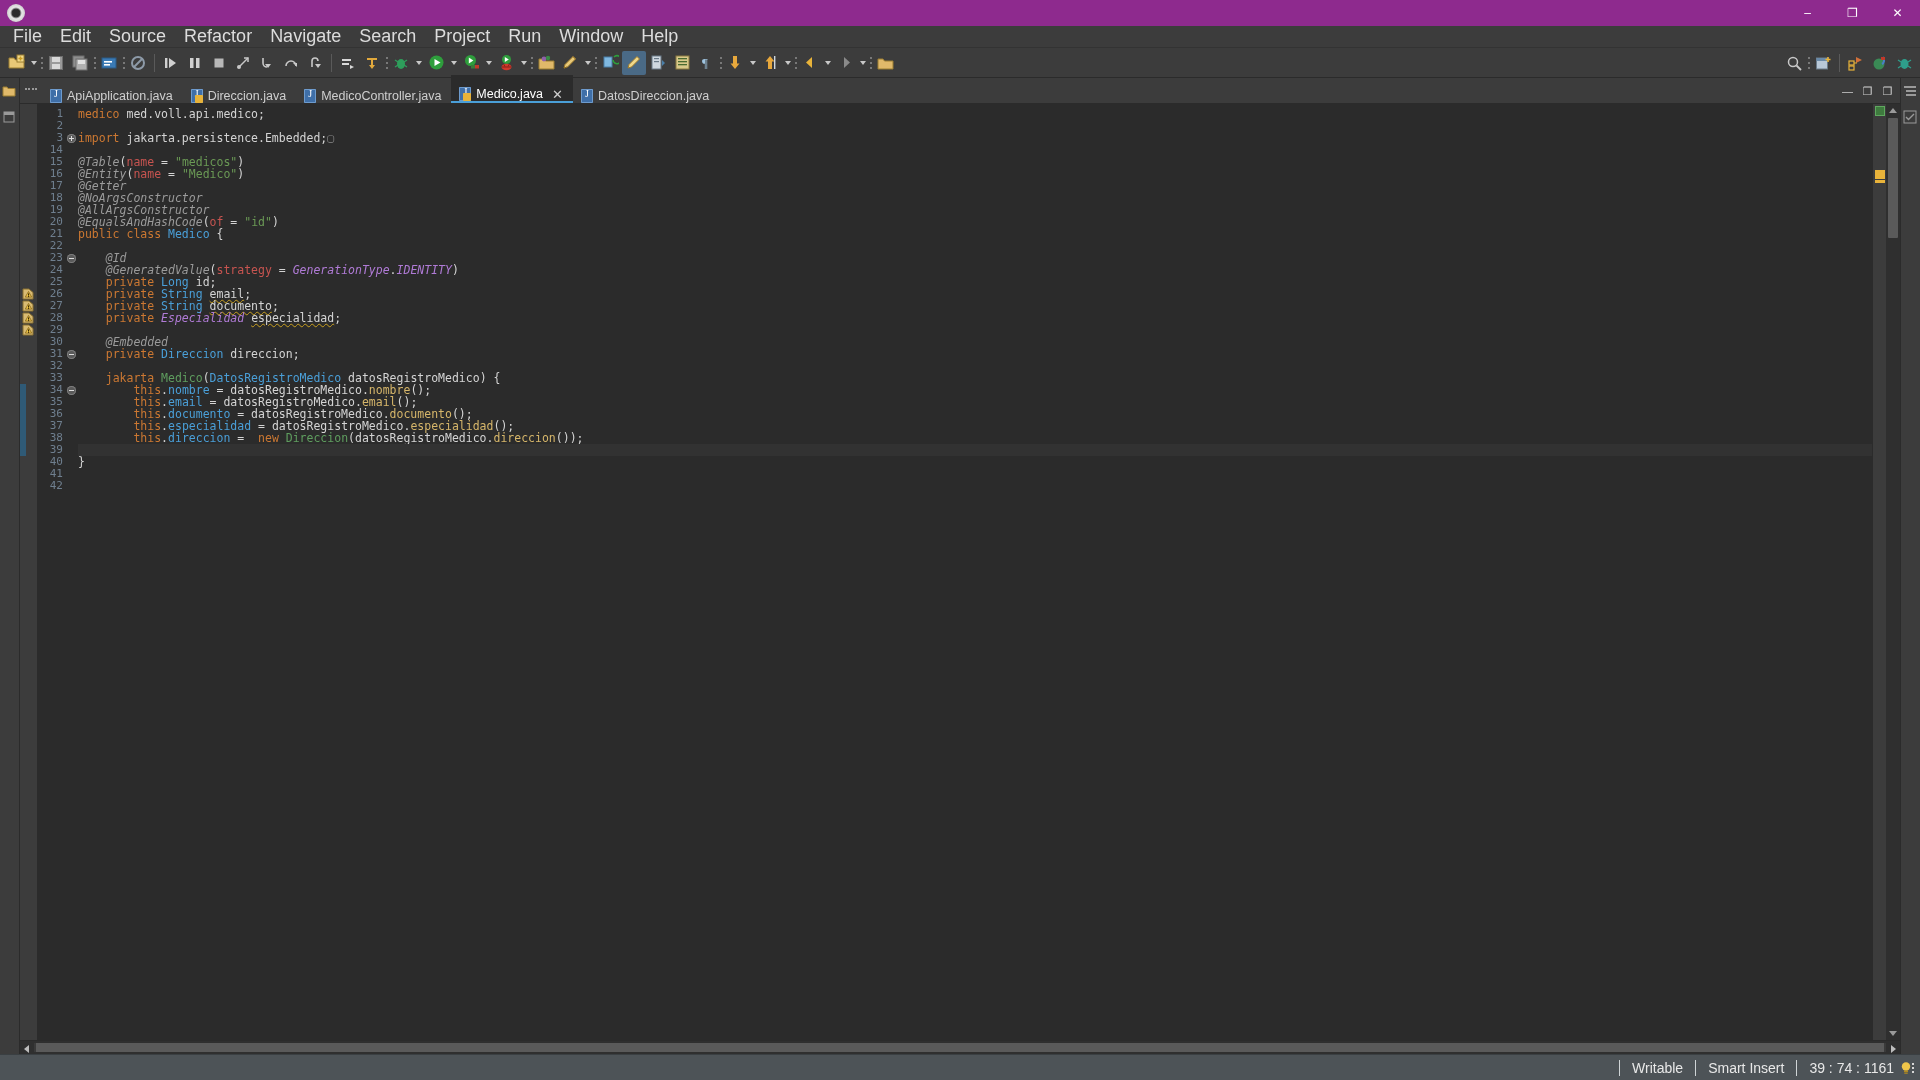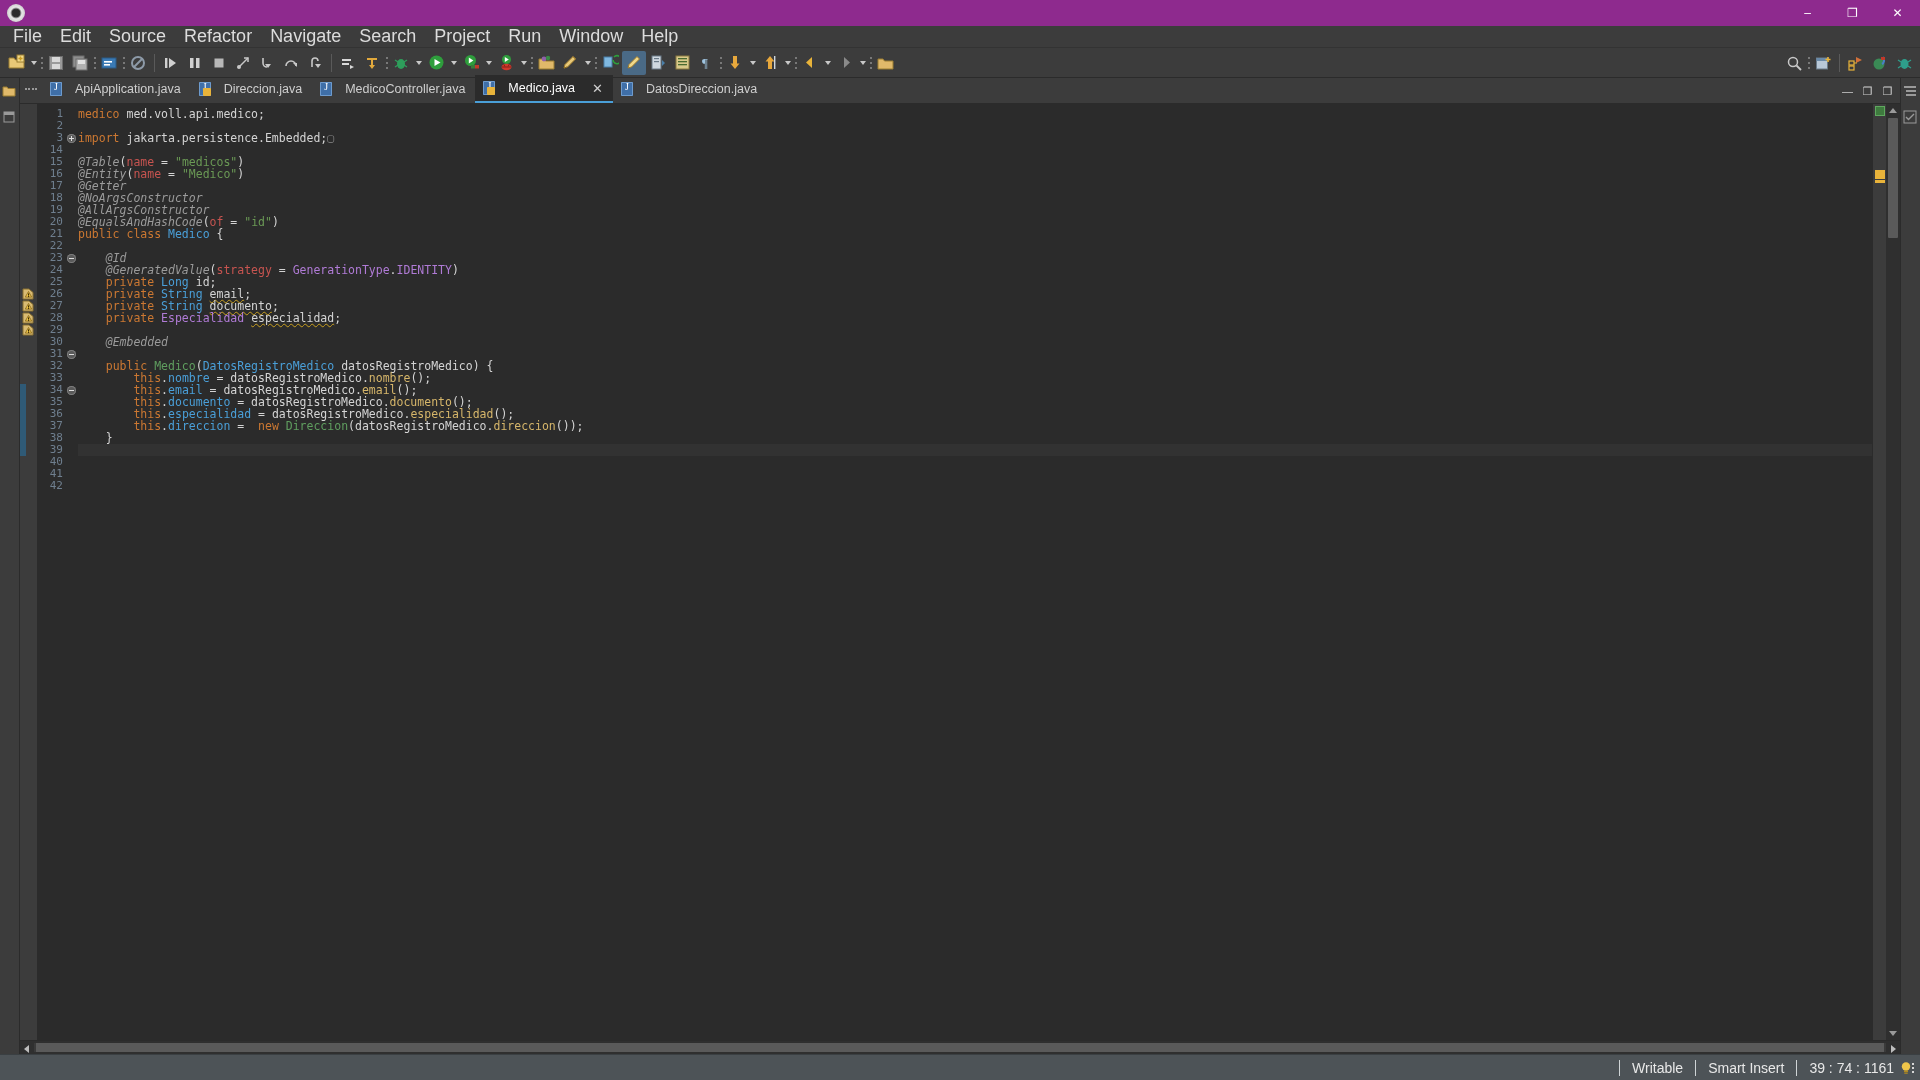--- a/index.html
+++ b/index.html
@@ -83,21 +83,21 @@
 
   
   #tabrow {
     height: 26px; background: #3c3c3c; display: flex; align-items: flex-end;
     position: relative; border-bottom: 1px solid #2b2b2b;
   }
   #tab-handle { width: 22px; height: 26px; display:flex; align-items:center; justify-content:center; }
   #tab-handle .grip { width: 12px; height: 4px; display: flex; justify-content: space-between; }
   #tab-handle .grip i { width: 2px; height: 2px; background: #9a9a9a; }
   .tab {
-    height: 28px; display: flex; align-items: center; gap: 13px;
+    height: 28px; display: flex; align-items: flex-end; gap: 5px;
     padding: 0 10px 0 8px; font-size: 12.5px; color: #cfcfcf; white-space: nowrap;
   }
   .tab.active { background: #2b2b2b; color: #ffffff; border-bottom: 2px solid #4a9fd8; }
   .tab .jicon {
     width: 12px; height: 14px; background: #3f6fa8; border-radius: 1px;
     position: relative; flex: 0 0 auto;
     box-shadow: inset 0 0 0 1px #6e9bcd;
   }
   .tab .jicon::after {
     content: "J"; position: absolute; left: 0; right: 0; top: -1px;
@@ -210,21 +210,21 @@
   
   .kw   { color: #cc7832; }           
   .type { color: #4a9fd8; }           
   .str  { color: #6a9955; }           
   .ann  { color: #9b9b9b; font-style: italic; }  
   .annp { color: #c75450; }           
   .ctor { color: #5f9e5f; }           
   .fld  { color: #8a8a8a; }
   .pkg  { color: #d4d4d4; }
   .id   { color: #d4d4d4; }
-  .enum { color: #b07bd6; }
+  .enum { color: #b07bd6; font-style: italic; }
   .mth  { color: #d6b66a; }
   .punct { color: #d4d4d4; }
   .wavy {
     text-decoration: underline; text-decoration-style: wavy;
     text-decoration-color: #c8a020; text-decoration-thickness: 1px;
   }
 </style>
 </head>
 <body>
 
@@ -756,22 +756,23 @@
           <div class="ln"><span class="kw">public class </span><span class="type">Medico</span><span class="punct"> {</span></div>
           <div class="ln">&nbsp;</div>
           <div class="ln">    <span class="ann">@Id</span></div>
           <div class="ln">    <span class="ann">@GeneratedValue</span><span class="punct">(</span><span class="annp">strategy</span><span class="punct"> = </span><span class="enum">GenerationType</span><span class="punct">.</span><span class="enum">IDENTITY</span><span class="punct">)</span></div>
           <div class="ln">    <span class="kw">private </span><span class="type">Long</span><span class="id"> id;</span></div>
           <div class="ln">    <span class="kw">private </span><span class="type">String</span><span class="id"> </span><span class="id wavy">email</span><span class="id">;</span></div>
           <div class="ln">    <span class="kw">private </span><span class="type">String</span><span class="id"> </span><span class="id wavy">documento</span><span class="id">;</span></div>
           <div class="ln">    <span class="kw">private </span><span class="enum">Especialidad</span><span class="id"> </span><span class="id wavy">especialidad</span><span class="id">;</span></div>
           <div class="ln">&nbsp;</div>
           <div class="ln">    <span class="ann">@Embedded</span></div>
+          <div class="ln">    <span class="kw">private </span><span class="type">Direccion</span><span class="id"> direccion;</span></div>
           <div class="ln">&nbsp;</div>
-          <div class="ln">    <span class="kw">public </span><span class="ctor">Medico</span><span class="punct">(</span><span class="type">DatosRegistroMedico</span><span class="id"> datosRegistroMedico</span><span class="punct">) {</span></div>
+          <div class="ln">    <span class="kw">jakarta </span><span class="ctor">Medico</span><span class="punct">(</span><span class="type">DatosRegistroMedico</span><span class="id"> datosRegistroMedico</span><span class="punct">) {</span></div>
           <div class="ln">        <span class="kw">this</span><span class="punct">.</span><span class="type">nombre</span><span class="id"> = datosRegistroMedico.</span><span class="mth">nombre</span><span class="id">();</span></div>
           <div class="ln">        <span class="kw">this</span><span class="punct">.</span><span class="type">email</span><span class="id"> = datosRegistroMedico.</span><span class="mth">email</span><span class="id">();</span></div>
           <div class="ln">        <span class="kw">this</span><span class="punct">.</span><span class="type">documento</span><span class="id"> = datosRegistroMedico.</span><span class="mth">documento</span><span class="id">();</span></div>
           <div class="ln">        <span class="kw">this</span><span class="punct">.</span><span class="type">especialidad</span><span class="id"> = datosRegistroMedico.</span><span class="mth">especialidad</span><span class="id">();</span></div>
           <div class="ln">        <span class="kw">this</span><span class="punct">.</span><span class="type">direccion</span><span class="id"> =  </span><span class="kw">new </span><span class="ctor">Direccion</span><span class="punct">(</span><span class="id">datosRegistroMedico.</span><span class="mth">direccion</span><span class="id">());</span></div>
           <div class="ln">    <span class="punct">}</span></div>
           <div class="ln"><span class="punct">}</span></div>
           <div class="ln">&nbsp;</div>
         </div>
       <div id="ruler">

